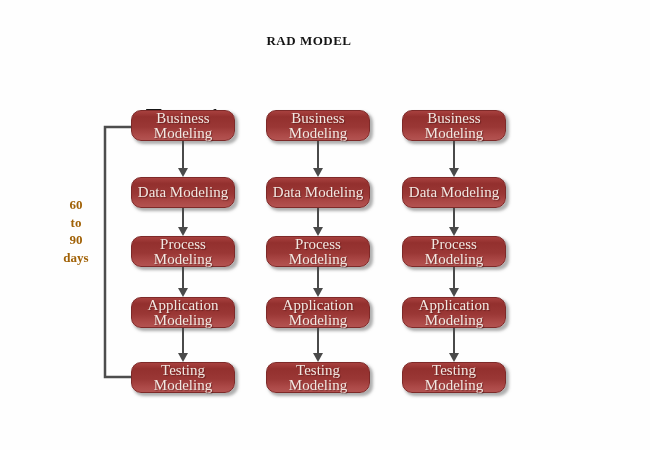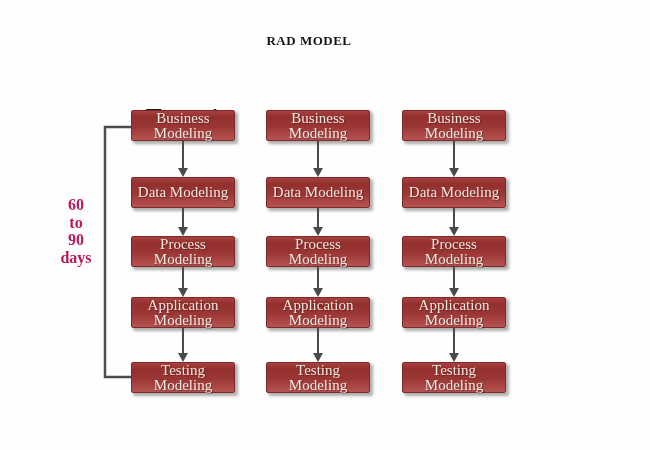--- a/index.html
+++ b/index.html
@@ -10,38 +10,38 @@
   .title {
     position:absolute; left:229px; top:33px; width:160px; text-align:center;
     font-size:13px; font-weight:bold; color:#141414; letter-spacing:0.5px;
   }
   .team-header {
     position:absolute; top:59px; width:124px; text-align:center;
     font-size:24px; font-weight:bold; color:#141414;margin-top:44px;
   }
   .box {
     position:absolute; width:104px; height:31px; box-sizing:border-box;
-    border:1px solid #7e2a29; border-radius:2px;
+    border:1px solid #7e2a29; border-radius:10px;
     background:linear-gradient(180deg,#a8413f 0%,#93302e 20%,#9a3735 55%,#ac4947 82%,#b35351 100%);
     color:#f2e7e1; display:flex; align-items:center; justify-content:center;
     text-align:center; font-size:15px; line-height:15px; white-space:pre-line;
     box-shadow:2.5px 2.5px 3px rgba(140,140,140,0.7);
     text-shadow:1px 1px 1px rgba(60,10,10,0.45);
   }
   .arrow { position:absolute; width:10px; }
   .arrow .shaft { position:absolute; left:4px; top:0; width:2px; background:#4a4a4a; }
   .arrow .head {
     position:absolute; left:0; bottom:0; width:0; height:0;
     border-left:5px solid transparent; border-right:5px solid transparent;
     border-top:9px solid #4a4a4a;
   }
   .duration {
     position:absolute; left:46px; top:196px; width:60px; text-align:center;
-    font-size:16px; font-weight:bold; line-height:17.5px; white-space:pre-line;
-    color:#be185d;
+    font-size:13px; font-weight:bold; line-height:17.5px; white-space:pre-line;
+    color:#a16207;
   }
   .bracket-svg { position:absolute; left:0; top:0; }
 </style>
 </head>
 <body>
 
 <div class="canvas">
 
   <div class="title">RAD MODEL</div>
 

